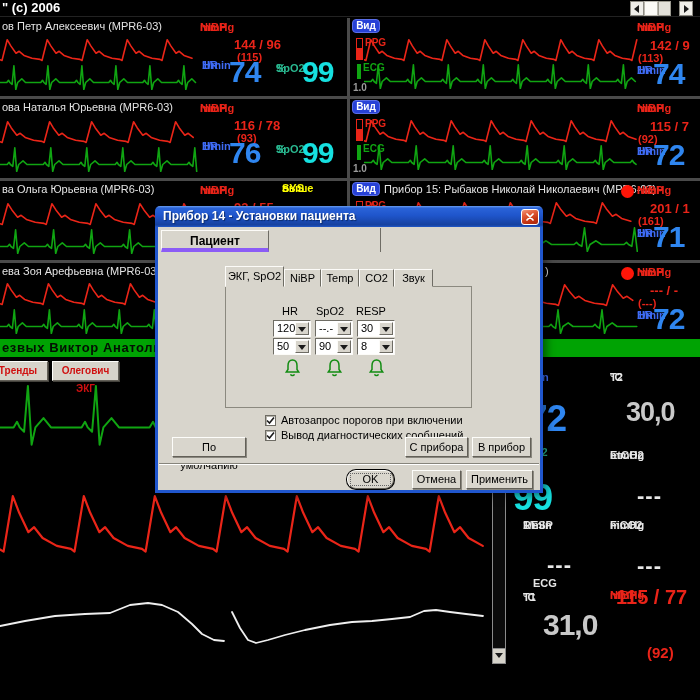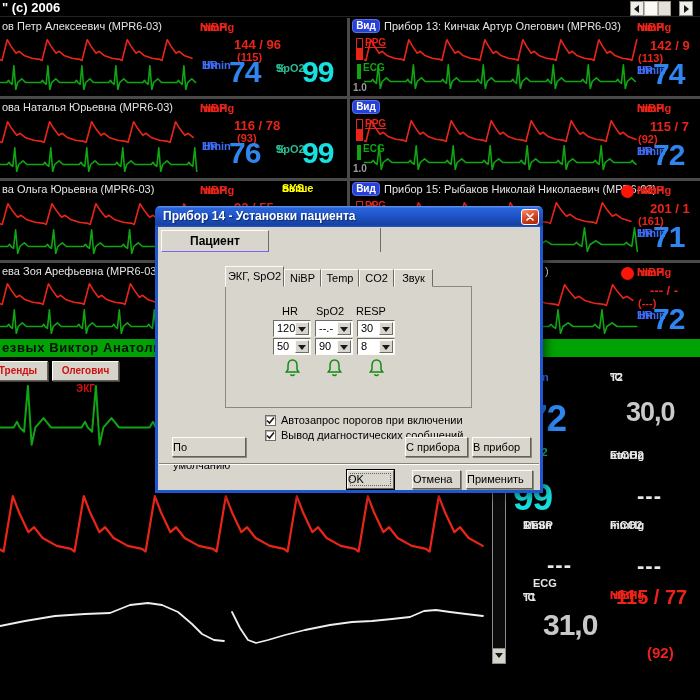--- a/index.html
+++ b/index.html
@@ -12,21 +12,21 @@
   .apptitle{left:2px;top:0;color:#fff;font-size:13px;font-weight:700;white-space:nowrap;}
   .hsb-btn{width:14px;height:15px;background:#efeee9;border:1px solid #8d8b83;}
   .hsb-track{background:#fbfaf6;border:1px solid #b9b7ae;}
   .hsb-thumb{background:#e2e0d9;border:1px solid #9b998f;}
   
   .panel{background:#000;overflow:hidden;}
   .pname{color:#e4e4e4;font-size:11px;white-space:nowrap;top:2px;}
   .viewbtn{left:2px;top:1px;width:28px;height:14px;background:#2741d6;border:1px solid #5a6ee8;
            border-radius:4px;color:#fff;font-size:10px;font-weight:700;text-align:center;line-height:12px;}
   .wlab{font-size:10px;font-weight:700;}
-  .red{color:#ea2518;text-decoration:underline;} .grn{color:#10a512;} .gray{color:#9a9a9a;}
+  .red{color:#ea2518;} .grn{color:#10a512;} .gray{color:#9a9a9a;}
   .ind-red{left:6px;top:20px;width:7px;height:22px;border:1px solid #ea2518;
            background:linear-gradient(#000 45%,#ea2518 45%);}
   .ind-grn{left:7px;top:46px;width:4px;height:15px;background:#10a512;}
   .nibp-lab,.hr-lab,.spo2-lab{font-size:11px;font-weight:700;line-height:12px;white-space:nowrap;}
   .nibp-lab{color:#ea2419;}
   .hr-lab{color:#3f6cf5;}
   .spo2-lab{color:#2ab890;}
   .nibp-val{color:#ea2419;font-size:13px;font-weight:700;white-space:nowrap;}
   .nibp-mean{color:#ea2419;font-size:11px;font-weight:700;white-space:nowrap;}
   .hr-val{color:#2f86f0;font-size:30px;font-weight:700;line-height:28px;white-space:nowrap;letter-spacing:-1px;}
@@ -70,40 +70,40 @@
   .dlg-title{left:0;top:0;width:388px;height:21px;border-radius:5px 5px 0 0;
              background:linear-gradient(180deg,#6a9ef0 0%,#2a63d8 10%,#1f55cb 45%,#16419f 90%,#2158c8 100%);
              color:#fff;font-size:12px;font-weight:700;line-height:21px;padding-left:8px;
              text-shadow:1px 1px 1px #0a2a6a;}
   .dlg-body{left:0;top:21px;width:388px;height:266px;background:#d8d5cc;
             border:3px solid #2056cd;border-top:none;}
   .dlg-close{left:366px;top:3px;width:18px;height:16px;border:1px solid #fff;border-radius:3px;
              background:linear-gradient(160deg,#f0997f 0%,#e35f3c 30%,#c33311 70%,#a8260a 100%);}
   .tab{background:#d8d5cc;border:1px solid;border-color:#fcfbf8 #6e6c64 transparent #fcfbf8;
        font-size:12px;font-weight:700;text-align:center;color:#000;}
-  .tab.inactive{border-bottom:1px solid #8b5cf6;line-height:21px;}
+  .tab.inactive{border-bottom:4px solid #8b5cf6;line-height:21px;}
   .tab.active{line-height:24px;z-index:2;}
   .tabdiv{left:225px;top:22px;width:1px;height:24px;background:#6e6c64;}
   .stab{background:#d8d5cc;border:1px solid;border-color:#fcfbf8 #6e6c64 transparent #fcfbf8;
         font-size:11px;text-align:center;color:#000;}
   .stab.active{line-height:19px;z-index:3;}
   .stab.inactive{line-height:16px;}
   .tabpanel{left:70px;top:80px;width:247px;height:122px;border:1px solid #8b897f;background:#d8d5cc;}
   .dcol{font-size:11px;color:#000;}
   .combo{width:38px;height:17px;background:#fff;border:1px solid;
          border-color:#6e6c64 #fcfbf8 #fcfbf8 #6e6c64;}
   .cval{left:3px;top:1px;font-size:11px;color:#000;}
   .cbtn{right:1px;top:1px;width:14px;height:13px;background:#d8d5cc;border:1px solid;
         border-color:#fcfbf8 #6e6c64 #6e6c64 #fcfbf8;}
   .cbtn .tri-dn{left:2px;top:4px;border-left-width:4px;border-right-width:4px;border-top-width:5px;}
   .chk{width:11px;height:11px;background:#fff;border:1px solid #6e6c64;box-shadow:inset 1px 1px 0 #b5b3aa;}
   .dlabel{font-size:11px;color:#000;white-space:nowrap;}
   .xpbtn{background:#d9d6cd;border:1px solid;border-color:#fdfdfa #636058 #636058 #fdfdfa;
-         box-shadow:1px 1px 0 #8a887f;font-size:11px;color:#000;}
-  .xpbtn.focused{box-shadow:0 0 0 1px #000;}
+         box-shadow:1px 1px 0 #8a887f;font-size:11px;color:#000;text-align:center;}
+  .xpbtn.focused{box-shadow:0 0 0 1px #000;border-radius:9px;}
   .xpbtn.focused::before{content:"";position:absolute;inset:2px;border:1px dotted #666;}
   .dlg-sep{left:4px;top:257px;width:380px;height:2px;border-top:1px solid #86847b;border-bottom:1px solid #fff;}
   svg.wave{overflow:hidden;}
 </style>
 </head>
 <body>
 
 <div id="screen">
 
   <div class="titlebar">
@@ -144,21 +144,20 @@
     <div class="hr-val">74</div>
     <div class="spo2-lab lines" style="left:276px;top:44px">
         <div>SpO2</div>
         <div>%</div>
       </div>
     <div class="spo2-val">99</div>
   </div>
 
   <div class="panel p-r" style="left:350px;top:18px;width:350px;height:78px">
     <div class="viewbtn">Вид</div>
-    <div class="pname" style="left:34px">Прибор 13: Кинчак Артур Олегович (MPR6-03)</div>
     <div class="ind-red"></div>
     <div class="ind-grn"></div>
     <div class="wlab red" style="left:15px;top:19px">PPG</div>
     <div class="wlab grn" style="left:13px;top:44px">ECG</div>
     <div class="wlab gray" style="left:3px;top:64px">1.0</div>
     <svg class="wave" style="left:14px;top:19px" width="274" height="27" viewBox="0 0 274 27">
         <path d="M0 22.7 L1.9 23.5 L6.8 2.7 L10.3 8.9 L15.2 16.2 L18.2 14.3 L22.8 18.4 L30.4 21.3 L38.0 22.4 L39.9 23.5 L44.8 2.7 L48.3 8.9 L53.2 16.2 L56.2 14.3 L60.8 18.4 L68.4 21.3 L76.0 22.4 L77.9 23.5 L82.8 2.7 L86.3 8.9 L91.2 16.2 L94.2 14.3 L98.8 18.4 L106.4 21.3 L114.0 22.4 L115.9 23.5 L120.8 2.7 L124.3 8.9 L129.2 16.2 L132.2 14.3 L136.8 18.4 L144.4 21.3 L152.0 22.4 L153.9 23.5 L158.8 2.7 L162.3 8.9 L167.2 16.2 L170.2 14.3 L174.8 18.4 L182.4 21.3 L190.0 22.4 L191.9 23.5 L196.8 2.7 L200.3 8.9 L205.2 16.2 L208.2 14.3 L212.8 18.4 L220.4 21.3 L228.0 22.4 L229.9 23.5 L234.8 2.7 L238.3 8.9 L243.2 16.2 L246.2 14.3 L250.8 18.4 L258.4 21.3 L266.0 22.4 L267.9 23.5 L272.8 2.7" fill="none" stroke="#ea2518" stroke-width="1.6" stroke-linejoin="round" stroke-linecap="round"></path>
       </svg>
     <svg class="wave" style="left:14px;top:46px" width="274" height="25" viewBox="0 0 274 25">
         <path d="M0 17.5 L7.0 17.5 L8.8 15.3 L10.1 17.5 L12.4 19.3 L14.3 0.8 L16.3 24.5 L18.2 17.5 L22.4 13.8 L26.3 17.5 L35.0 17.5 L42.0 17.5 L43.8 15.3 L45.1 17.5 L47.4 19.3 L49.4 0.8 L51.3 24.5 L53.2 17.5 L57.4 13.8 L61.3 17.5 L70.0 17.5 L77.0 17.5 L78.8 15.3 L80.2 17.5 L82.4 19.3 L84.3 0.8 L86.3 24.5 L88.2 17.5 L92.4 13.8 L96.3 17.5 L105.0 17.5 L112.0 17.5 L113.8 15.3 L115.2 17.5 L117.4 19.3 L119.3 0.8 L121.3 24.5 L123.2 17.5 L127.4 13.8 L131.3 17.5 L140.0 17.5 L147.0 17.5 L148.8 15.3 L150.2 17.5 L152.4 19.3 L154.3 0.8 L156.3 24.5 L158.2 17.5 L162.4 13.8 L166.3 17.5 L175.0 17.5 L182.0 17.5 L183.8 15.3 L185.2 17.5 L187.4 19.3 L189.3 0.8 L191.3 24.5 L193.2 17.5 L197.4 13.8 L201.3 17.5 L210.0 17.5 L217.0 17.5 L218.8 15.3 L220.2 17.5 L222.4 19.3 L224.3 0.8 L226.3 24.5 L228.2 17.5 L232.4 13.8 L236.3 17.5 L245.0 17.5 L252.0 17.5 L253.8 15.3 L255.2 17.5 L257.4 19.3 L259.4 0.8 L261.3 24.5 L263.2 17.5 L267.4 13.8 L271.3 17.5" fill="none" stroke="#10a512" stroke-width="1.6" stroke-linejoin="round" stroke-linecap="round"></path>

